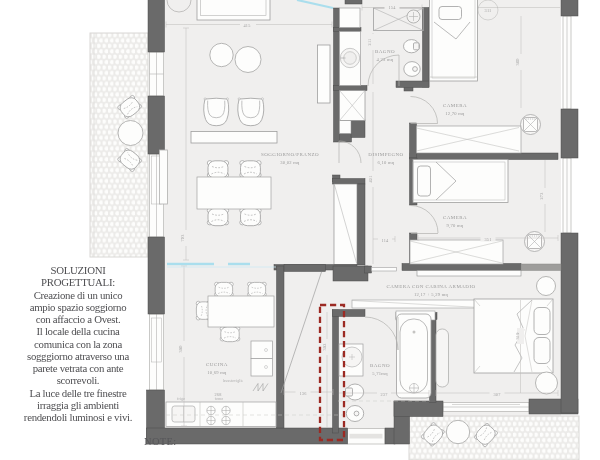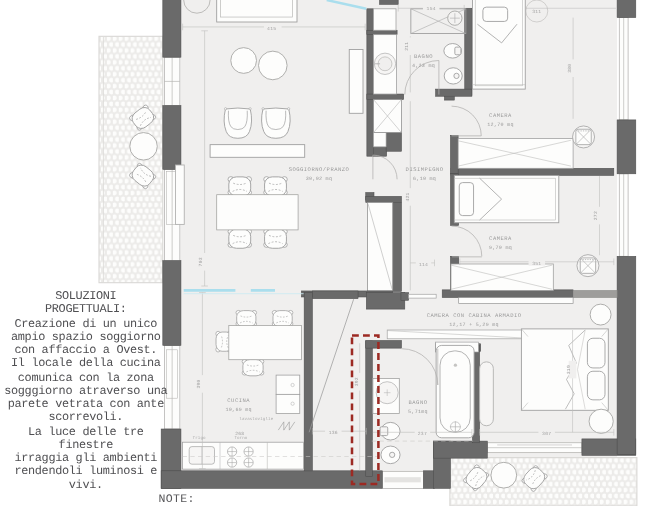--- a/index.html
+++ b/index.html
@@ -1,17 +1,17 @@
 <!DOCTYPE html>
 <html><head>
 <meta charset="utf-8">
 <style>
 html,body{margin:0;padding:0;background:#ffffff;}
 #page{position:relative;width:600px;height:460px;overflow:hidden;background:#fff;
- font-family:Liberation Mono, monospace;}
+ font-family:Liberation Serif, serif;}
 svg{position:absolute;left:0;top:0;}
 .lbl{fill:#9a9a9a;font-size:5.0px;letter-spacing:0.45px;}
 .lbl2{fill:#9a9a9a;font-size:4.6px;letter-spacing:0.25px;}
 .dim{fill:#a0a0a0;font-size:4.3px;letter-spacing:0.2px;}
 .tiny{fill:#adadad;font-size:3.8px;letter-spacing:0.1px;}
 </style>
 </head>
 <body>
 <div id="page">
 <svg width="600" height="460" viewBox="0 0 600 460">
@@ -483,14 +483,14 @@
 <text class="dim" x="518.5" y="336" text-anchor="middle" transform="rotate(-90 518.5 336)">319</text>
 <text class="dim" x="325.5" y="347" text-anchor="middle" transform="rotate(-90 325.5 347)">392</text>
 <text class="dim" x="218" y="395.5" text-anchor="middle">268</text>
 </g>
 </svg>
 
 <div style="position:absolute;left:0px;top:264px;width:156px;text-align:center;color:#4f4f52;font-size:10.8px;line-height:12.25px;letter-spacing:-0.3px;">
 SOLUZIONI<br>PROGETTUALI:<br>Creazione di un unico<br>ampio spazio soggiorno<br>con affaccio a Ovest.<br>Il locale della cucina<br>comunica con la zona<br>sogggiorno atraverso una<br>parete vetrata con ante<br>scorrevoli.<br>La luce delle tre finestre<br>irraggia gli ambienti<br>rendendoli luminosi e vivi.
 </div>
 
-<div style="position:absolute;left:118px;top:448px;color:#57575a;font-size:10.5px;letter-spacing:0.3px;padding-left:26px;">NOTE:</div>
+<div style="position:absolute;left:118px;top:436px;color:#57575a;font-size:10.5px;letter-spacing:0.3px;padding-left:26px;">NOTE:</div>
 </div>
 
 </body></html>

